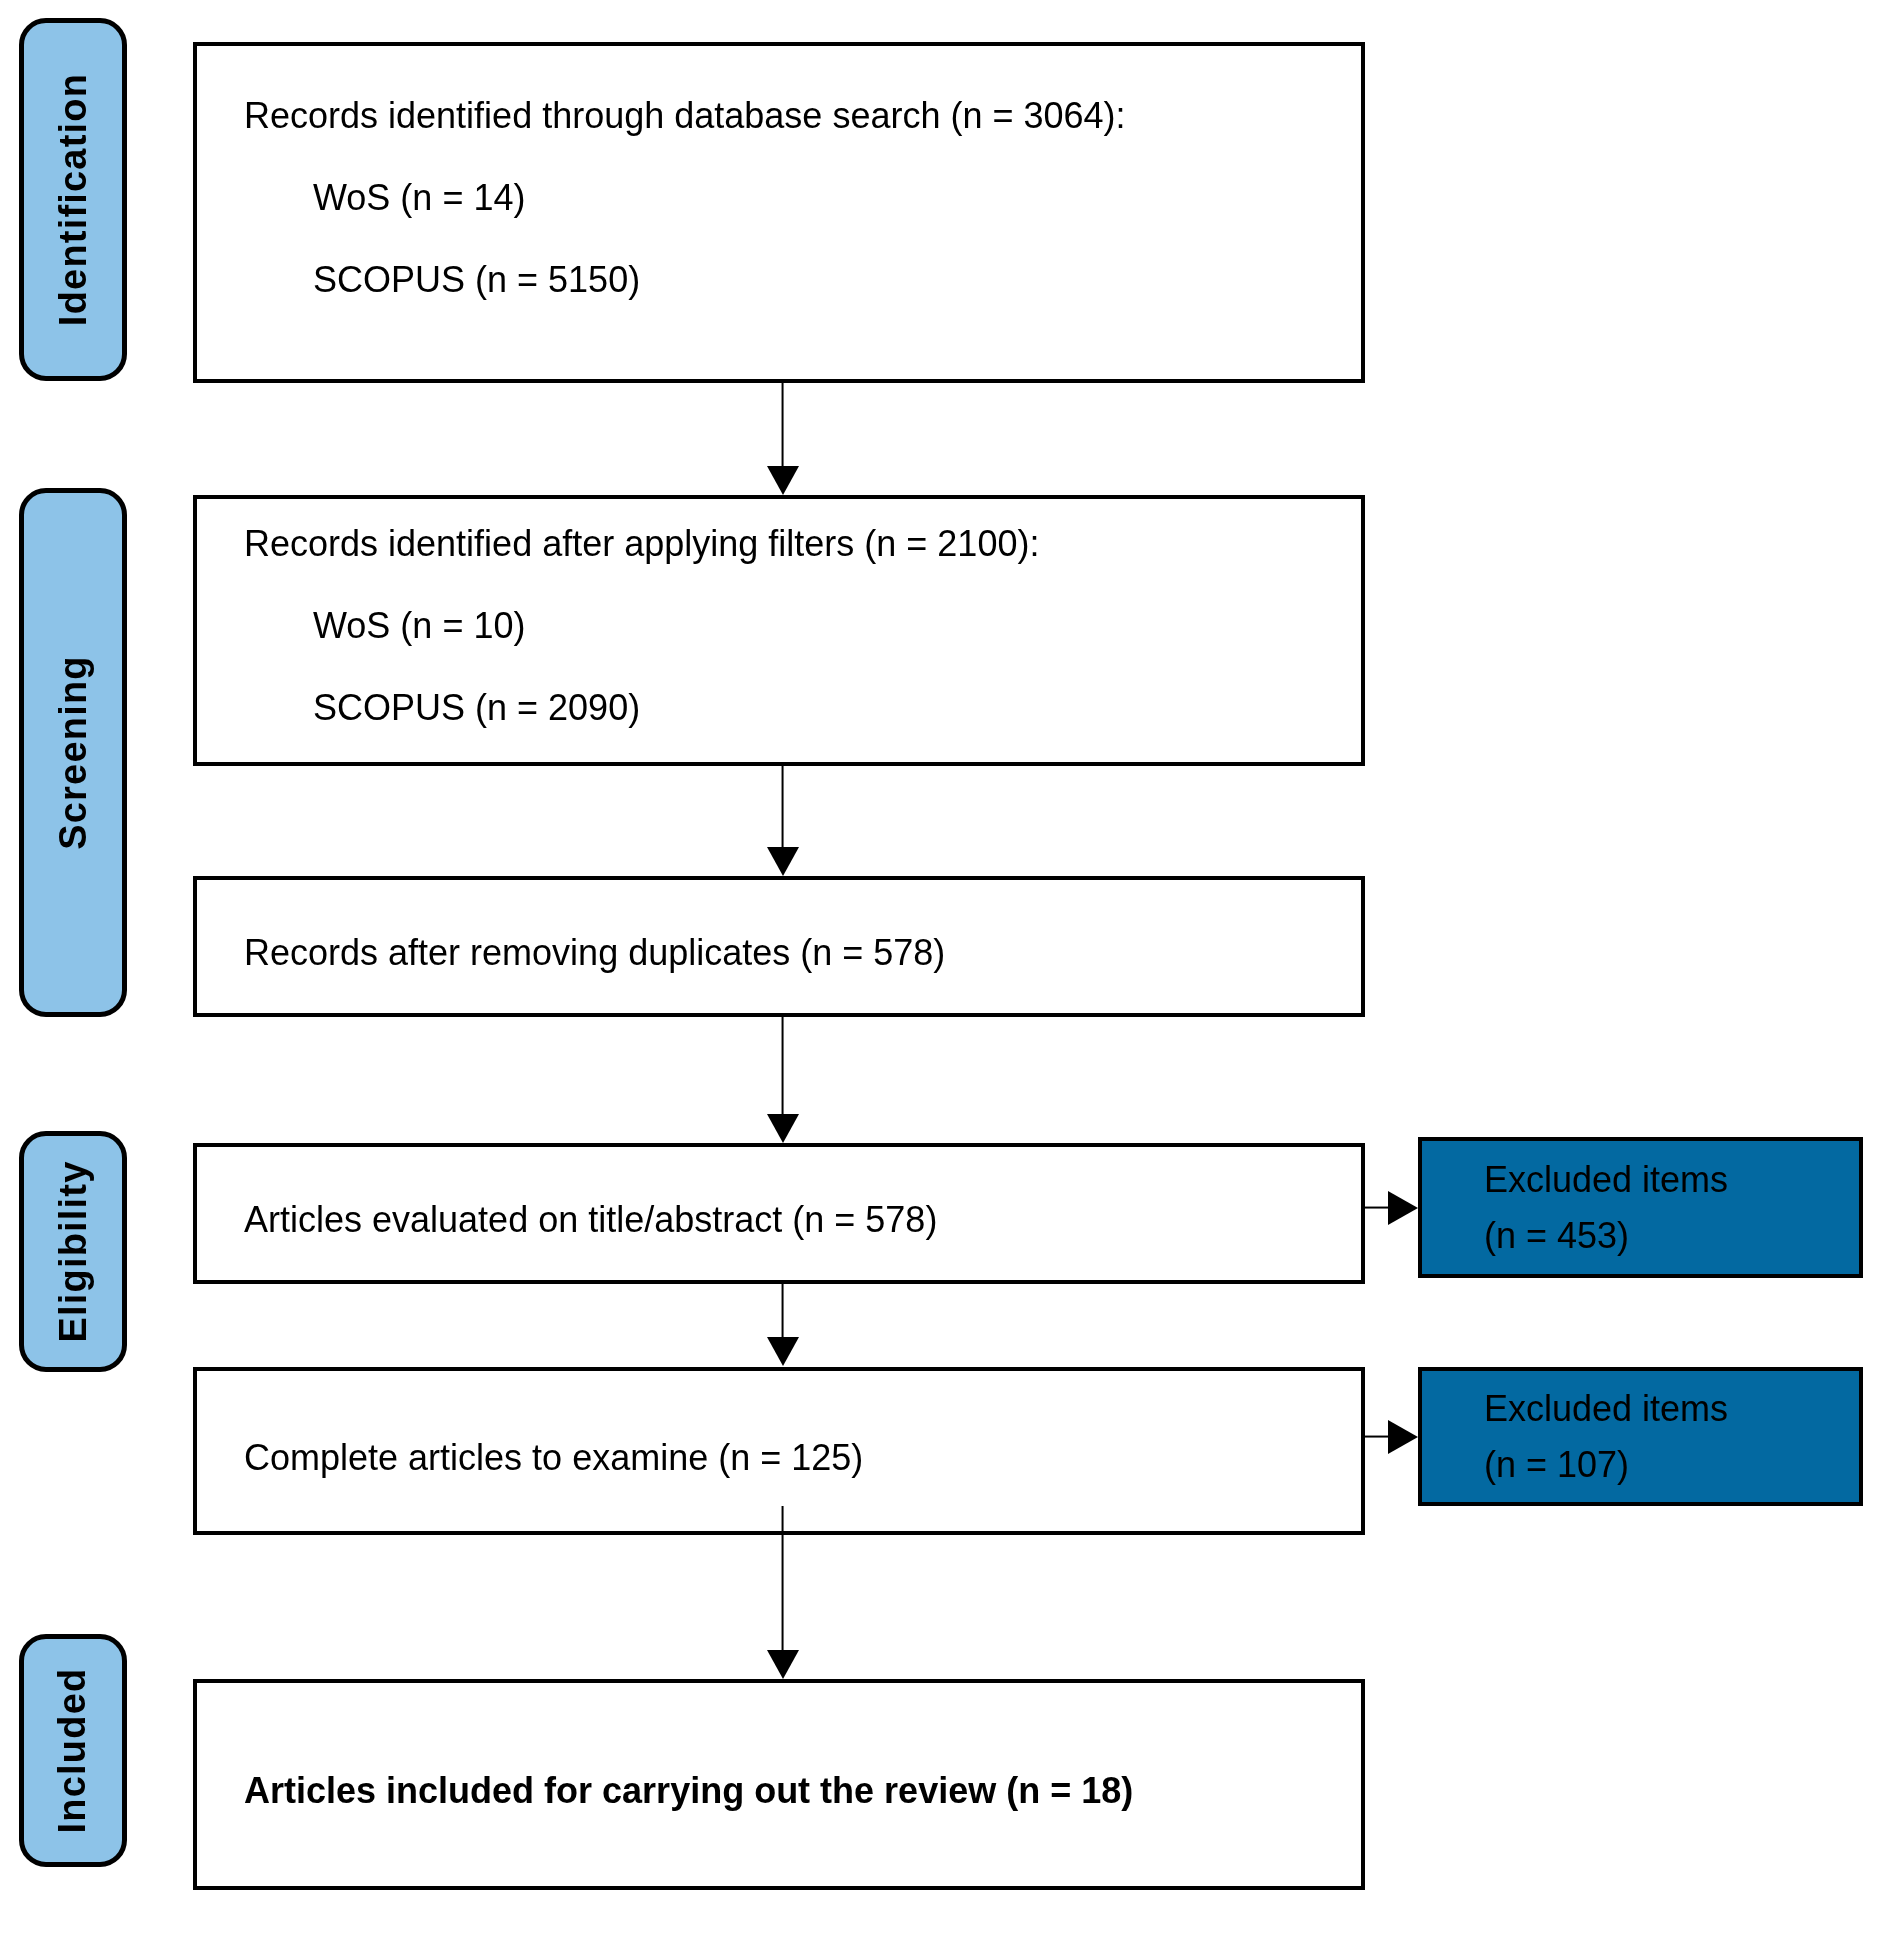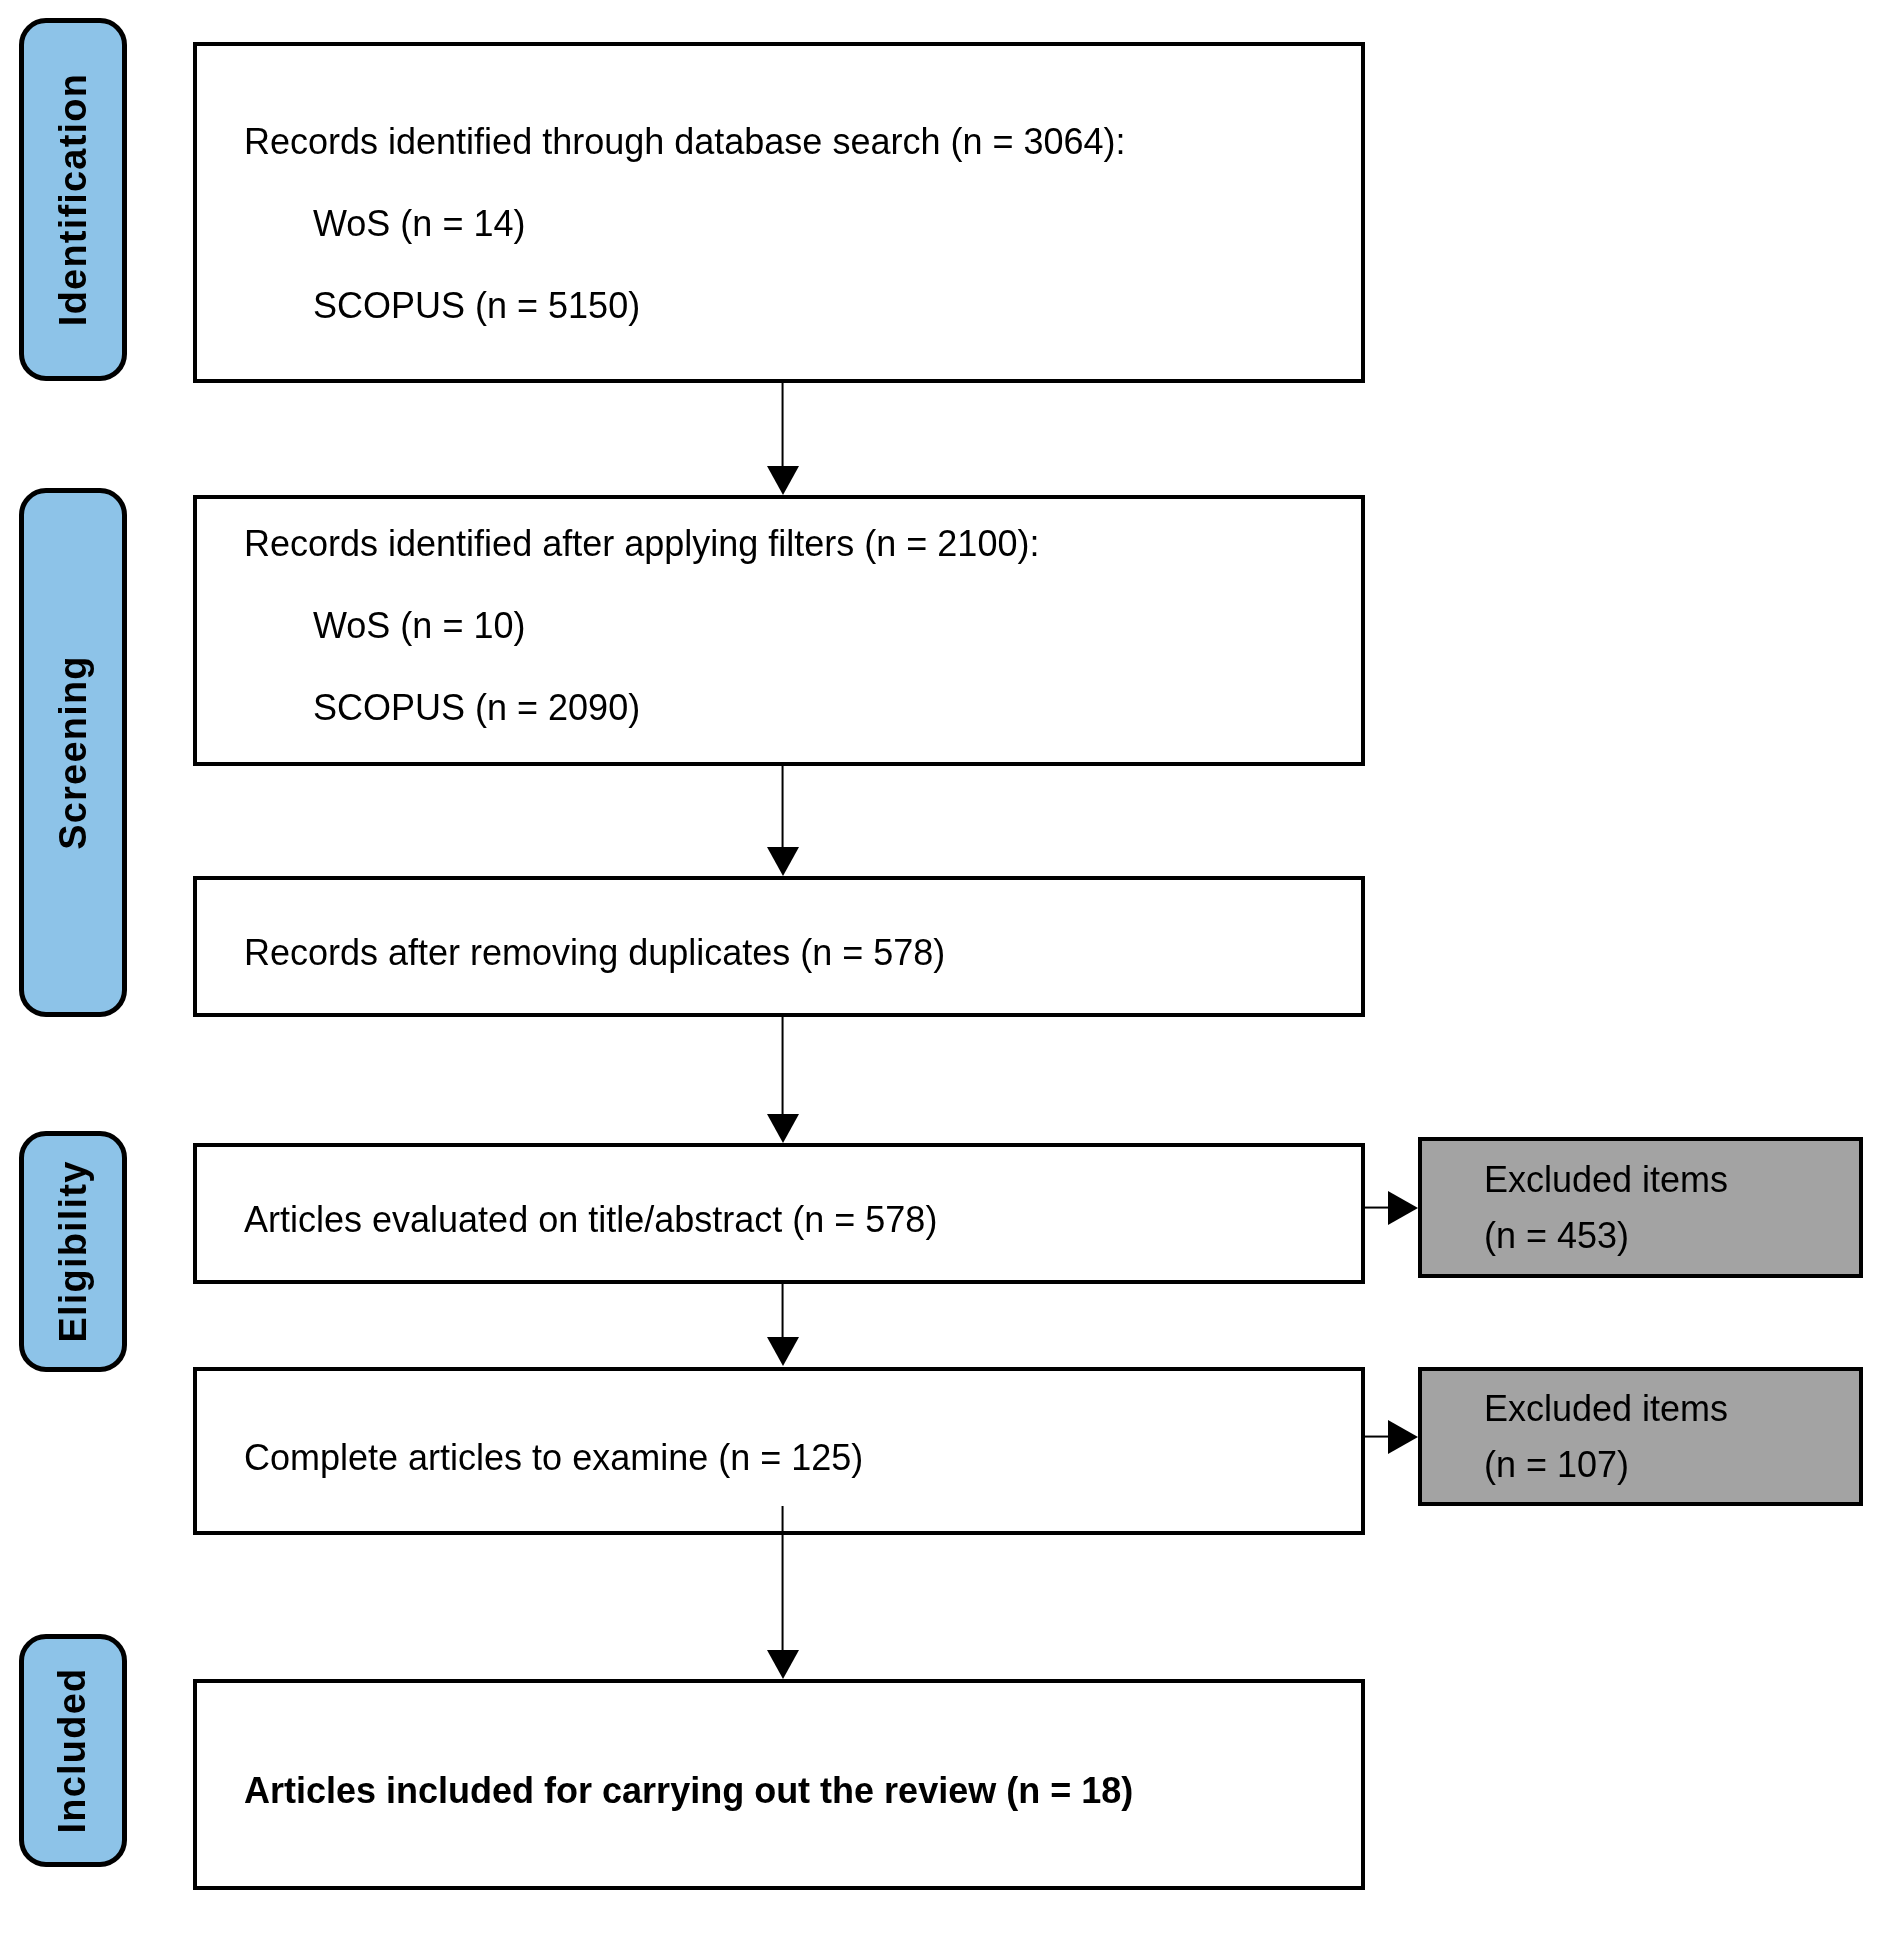--- a/index.html
+++ b/index.html
@@ -49,38 +49,38 @@
     left: 193px;
     width: 1172px;
     background: #ffffff;
     border: 4.7px solid #000000;
     box-sizing: border-box;
     font-size: 36px;
     line-height: 43px;
   }
   .fbox .box-title { margin: 0; }
   .fbox .box-sub   { margin-top: 39px; padding-left: 69px; }
-  #fbox-1 { top: 42px;   height: 341px; padding: 74px 35px 0 47px; }
+  #fbox-1 { top: 42px;   height: 341px; padding: 48px 35px 0 47px; }
   #fbox-2 { top: 495px;  height: 271px; padding: 23.4px 35px 0 47px; }
   .fbox.single {
     display: flex;
     align-items: center;
     padding: 12px 35px 0 47px;
   }
   #fbox-3 { top: 876px; height: 141px; }
   #fbox-4 { top: 1143px; height: 141px; }
   #fbox-5 { top: 1367px; height: 168px; }
   #fbox-6 { top: 1679px; height: 211px; font-weight: bold; }
 
   
   .sbox {
     position: absolute;
     left: 1418px;
     width: 445px;
-    background: #a3a3a3;
+    background: #0369a1;
     border: 4.7px solid #000000;
     box-sizing: border-box;
     display: flex;
     flex-direction: column;
     justify-content: center;
     padding-left: 62px;
     font-size: 36px;
     line-height: 56px;
   }
   #sbox-1 { top: 1137px; height: 141px; }

